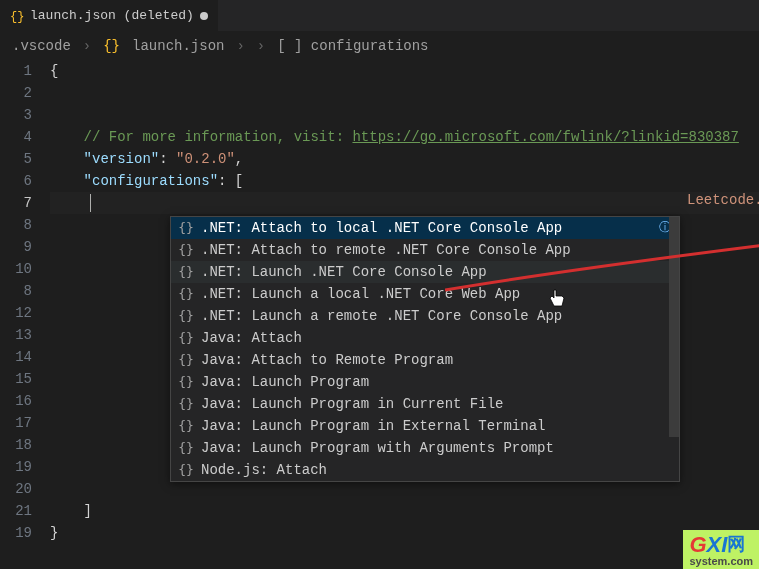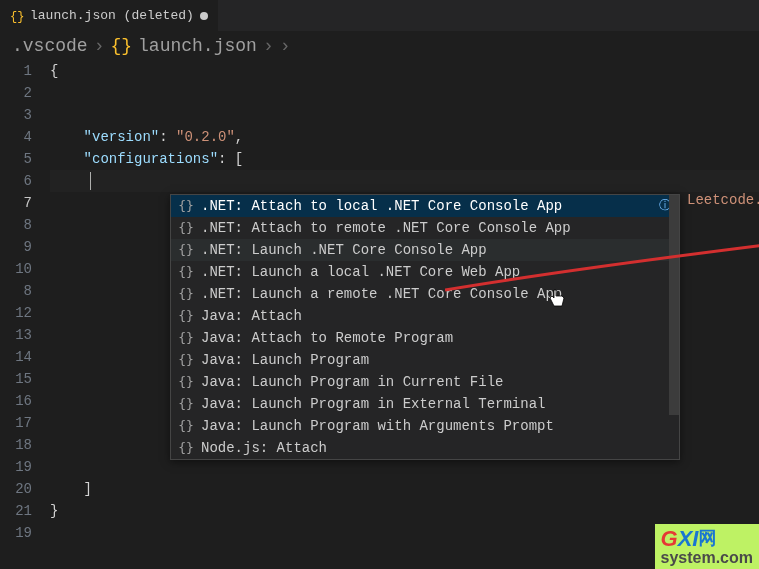--- a/index.html
+++ b/index.html
@@ -31,22 +31,22 @@
       font-size: 13px;
     }
     .tab-icon { color: #fbc02d; width: 14px; height: 14px; display: flex; align-items: center; justify-content: center; }
     .tab-dot { width: 8px; height: 8px; background: #cccccc; border-radius: 50%; }
     .breadcrumb-bar {
       background: #1e1e1e;
       height: 28px;
       display: flex;
       align-items: center;
       padding: 0 12px;
-      gap: 6px;
-      font-size: 18px;
+      gap: 12px;
+      font-size: 14px;
       color: #a0a0a0;
     }
     .breadcrumb-sep { color: #666; }
     .breadcrumb-icon { color: #fbc02d; display: inline-flex; align-items: center; }
     .editor {
       display: flex;
       position: relative;
     }
     .gutter {
       width: 50px;
@@ -160,21 +160,21 @@
       bottom: 0;
       background: #bef264;
       padding: 2px 6px;
       font-family: Arial, sans-serif;
       font-weight: bold;
       z-index: 30;
     }
     .watermark .g { color: #e53935; font-style: italic; font-size: 22px; }
     .watermark .xi { color: #1976d2; font-style: italic; font-size: 22px; }
     .watermark .wang { color: #1976d2; font-size: 18px; vertical-align: 2px; }
-    .watermark .site { color: #4a4a4a; font-size: 16px; display: block; text-align: right; margin-top: -3px; }
+    .watermark .site { color: #4a4a4a; font-size: 11px; display: block; text-align: right; margin-top: -3px; }
     .background-text {
       position: absolute;
       left: 637px;
       top: 132px;
       white-space: pre;
     }
   </style>
 </head>
 <body>
 
@@ -190,20 +190,21 @@
   </div>
 </div>
 
 <div class="breadcrumb-bar">
   <span>.vscode</span>
   <span class="breadcrumb-sep">›</span>
   <span class="breadcrumb-icon">{}</span>
   <span>launch.json</span>
   <span class="breadcrumb-sep">›</span>
   <span class="breadcrumb-sep">›</span>
+  <span>[ ] configurations</span>
 </div>
 
 <div class="editor">
   <div class="gutter" id="gutter">
       <div class="line-num">1</div>
       <div class="line-num">2</div>
       <div class="line-num">3</div>
       <div class="line-num">4</div>
       <div class="line-num">5</div>
       <div class="line-num">6</div>
@@ -222,20 +223,21 @@
       <div class="line-num">19</div>
       <div class="line-num">20</div>
       <div class="line-num">21</div>
       <div class="line-num">19</div>
     </div>
   <div class="code-area" id="code">
     <div class="background-text"><span class="tok-str">Leetcode.dll",</span></div>
   <div class="code-line"><span class="tok-brace">{</span></div>
       <div class="code-line"><span class="indent-guide">    </span></div>
       <div class="code-line"><span class="indent-guide">    </span></div>
+      <div class="code-line"><span class="indent-guide">    </span><span class="tok-comment">// For more information, visit: </span><span class="tok-link">https://go.microsoft.com/fwlink/?linkid=830387</span></div>
       <div class="code-line"><span class="indent-guide">    </span><span class="tok-prop">"version"</span><span class="tok-punc">: </span><span class="tok-str">"0.2.0"</span><span class="tok-punc">,</span></div>
       <div class="code-line"><span class="indent-guide">    </span><span class="tok-prop">"configurations"</span><span class="tok-punc">: [</span></div>
       <div class="code-line highlight-line"><span class="cursor-pos"></span></div>
       <div class="code-line" style="position: relative;"><div class="suggest-list"><div class="suggest-item selected"><span class="suggest-icon">{}</span><span>.NET: Attach to local .NET Core Console App</span><span class="suggest-info">ⓘ</span></div><div class="suggest-item"><span class="suggest-icon">{}</span><span>.NET: Attach to remote .NET Core Console App</span></div><div class="suggest-item hovered"><span class="suggest-icon">{}</span><span>.NET: Launch .NET Core Console App</span></div><div class="suggest-item"><span class="suggest-icon">{}</span><span>.NET: Launch a local .NET Core Web App</span></div><div class="suggest-item"><span class="suggest-icon">{}</span><span>.NET: Launch a remote .NET Core Console App</span></div><div class="suggest-item"><span class="suggest-icon">{}</span><span>Java: Attach</span></div><div class="suggest-item"><span class="suggest-icon">{}</span><span>Java: Attach to Remote Program</span></div><div class="suggest-item"><span class="suggest-icon">{}</span><span>Java: Launch Program</span></div><div class="suggest-item"><span class="suggest-icon">{}</span><span>Java: Launch Program in Current File</span></div><div class="suggest-item"><span class="suggest-icon">{}</span><span>Java: Launch Program in External Terminal</span></div><div class="suggest-item"><span class="suggest-icon">{}</span><span>Java: Launch Program with Arguments Prompt</span></div><div class="suggest-item"><span class="suggest-icon">{}</span><span>Node.js: Attach</span></div><div class="suggest-scroll"></div></div></div>
       <div class="code-line"></div>
       <div class="code-line"></div>
       <div class="code-line"></div>
       <div class="code-line"></div>
       <div class="code-line"></div>
       <div class="code-line"></div>

